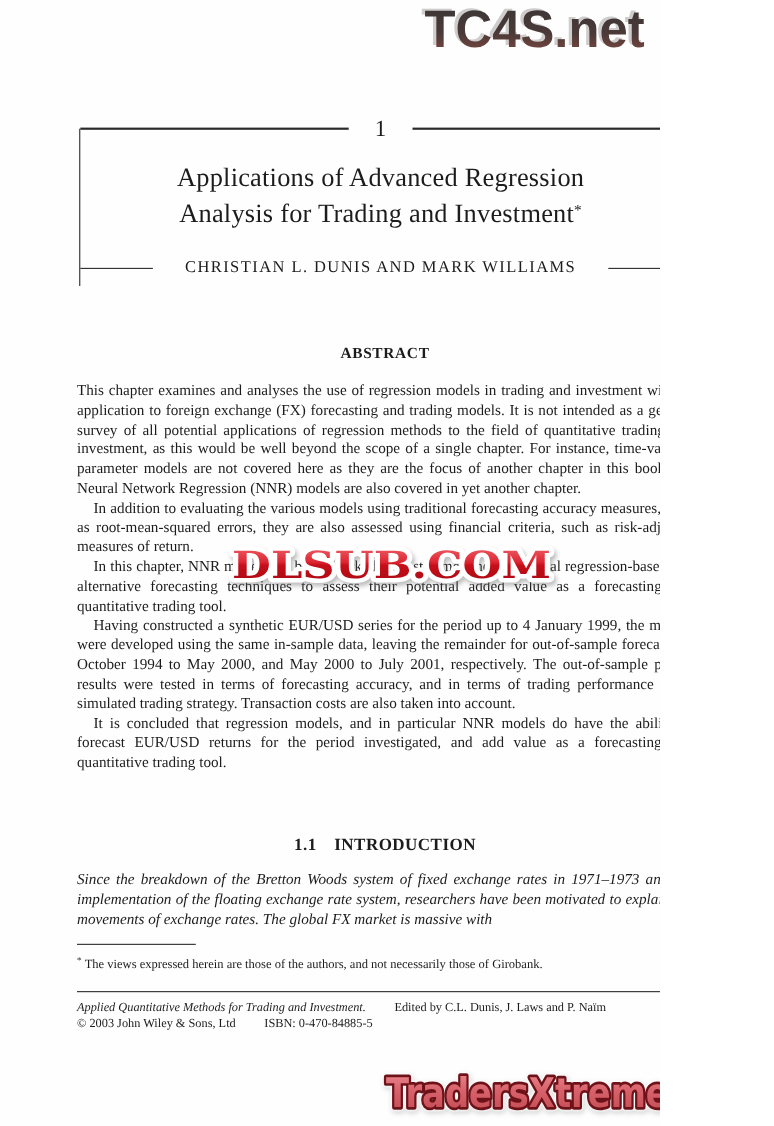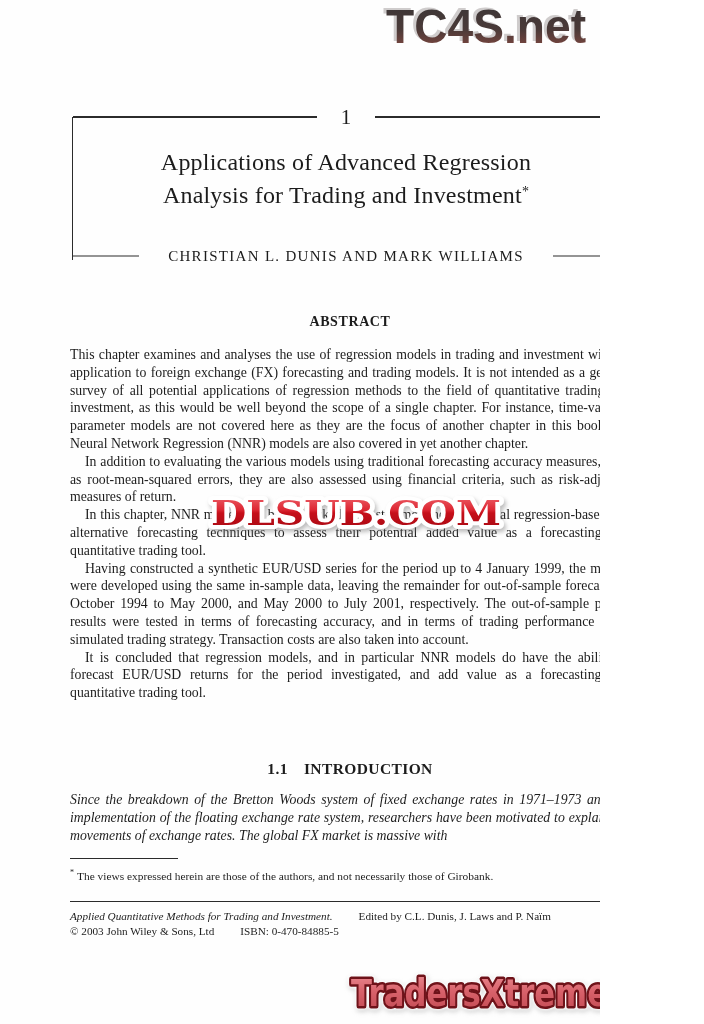--- a/index.html
+++ b/index.html
@@ -21,21 +21,21 @@
     display:flex; align-items:center;
   }
   .box-top .rule { flex:1; height:1.5px; background:#2b2b2b; }
   .chapter-number { padding:0 24px; font-size:21px; line-height:24px; }
   .box-title {
     position:absolute; top:30px; left:0; right:0;
     text-align:center; font-size:24px; line-height:30px; letter-spacing:0.2px;
   }
   .box-title sup { font-size:14px; vertical-align:7px; }
   .box-bottom {
-    position:absolute; bottom:4px; left:0; right:0; transform:translateY(50%);
+    position:absolute; bottom:16px; left:0; right:0; transform:translateY(50%);
     display:flex; align-items:center;
   }
   .box-bottom .rule { width:66px; height:1.5px; background:#2b2b2b; }
   .authors { flex:1; text-align:center; font-size:15px; letter-spacing:1.3px; white-space:nowrap; }
 
   
   .h-abstract {
     position:absolute; top:314px; left:70px; width:560px;
     text-align:center; font-weight:bold; font-size:14px; letter-spacing:.6px;
   }

